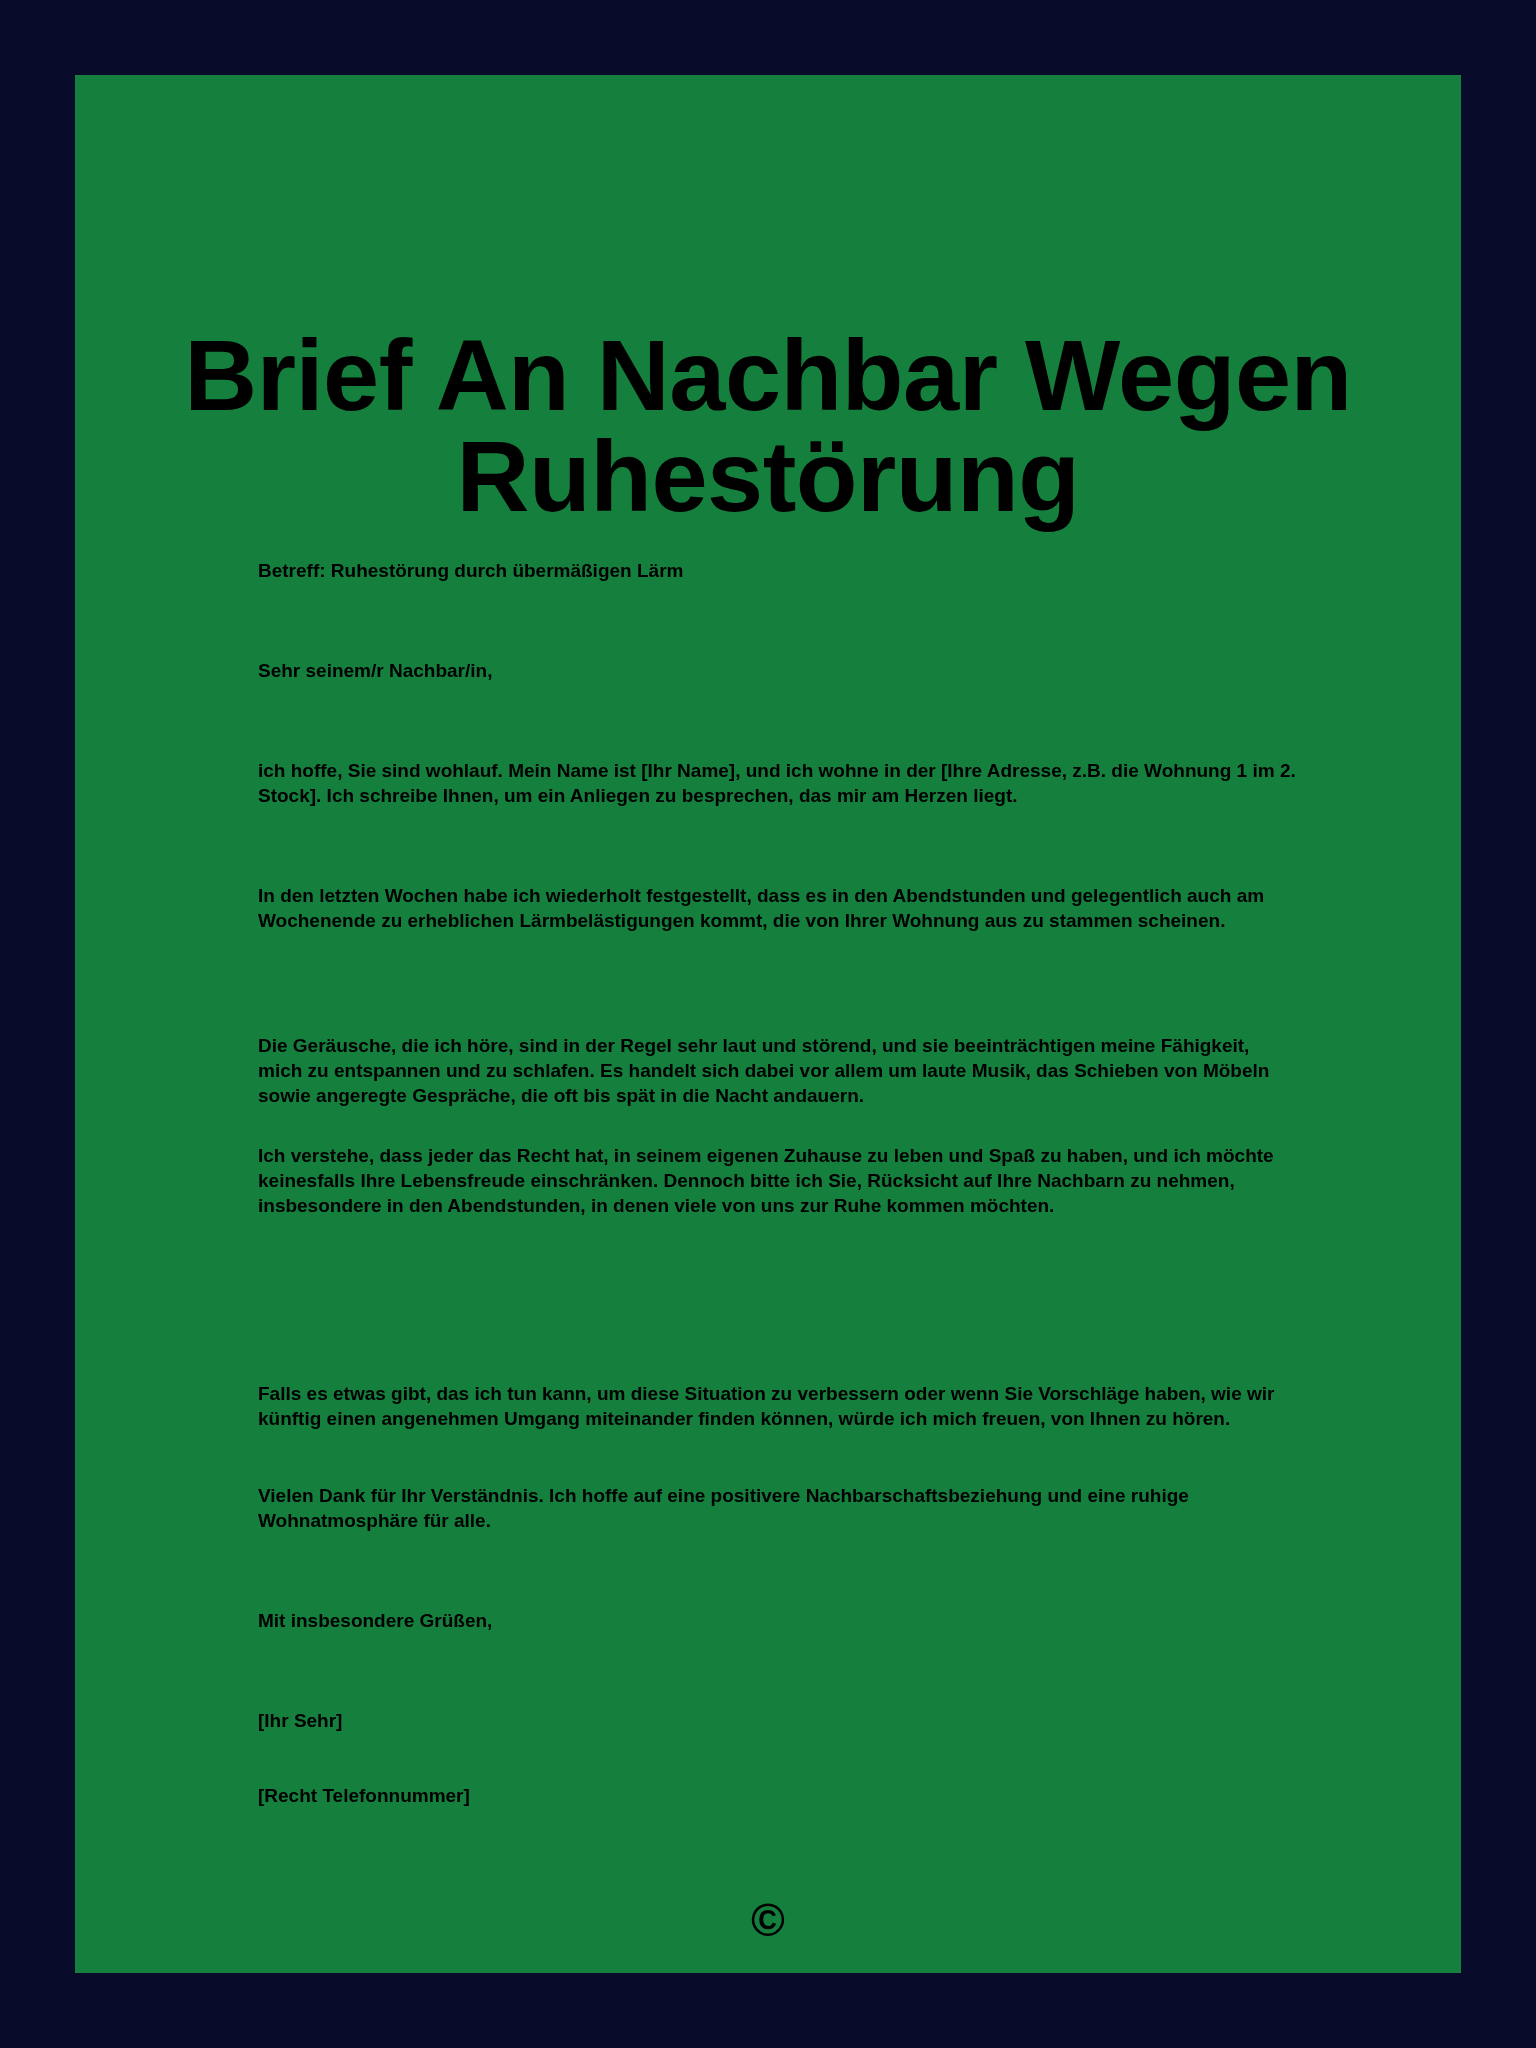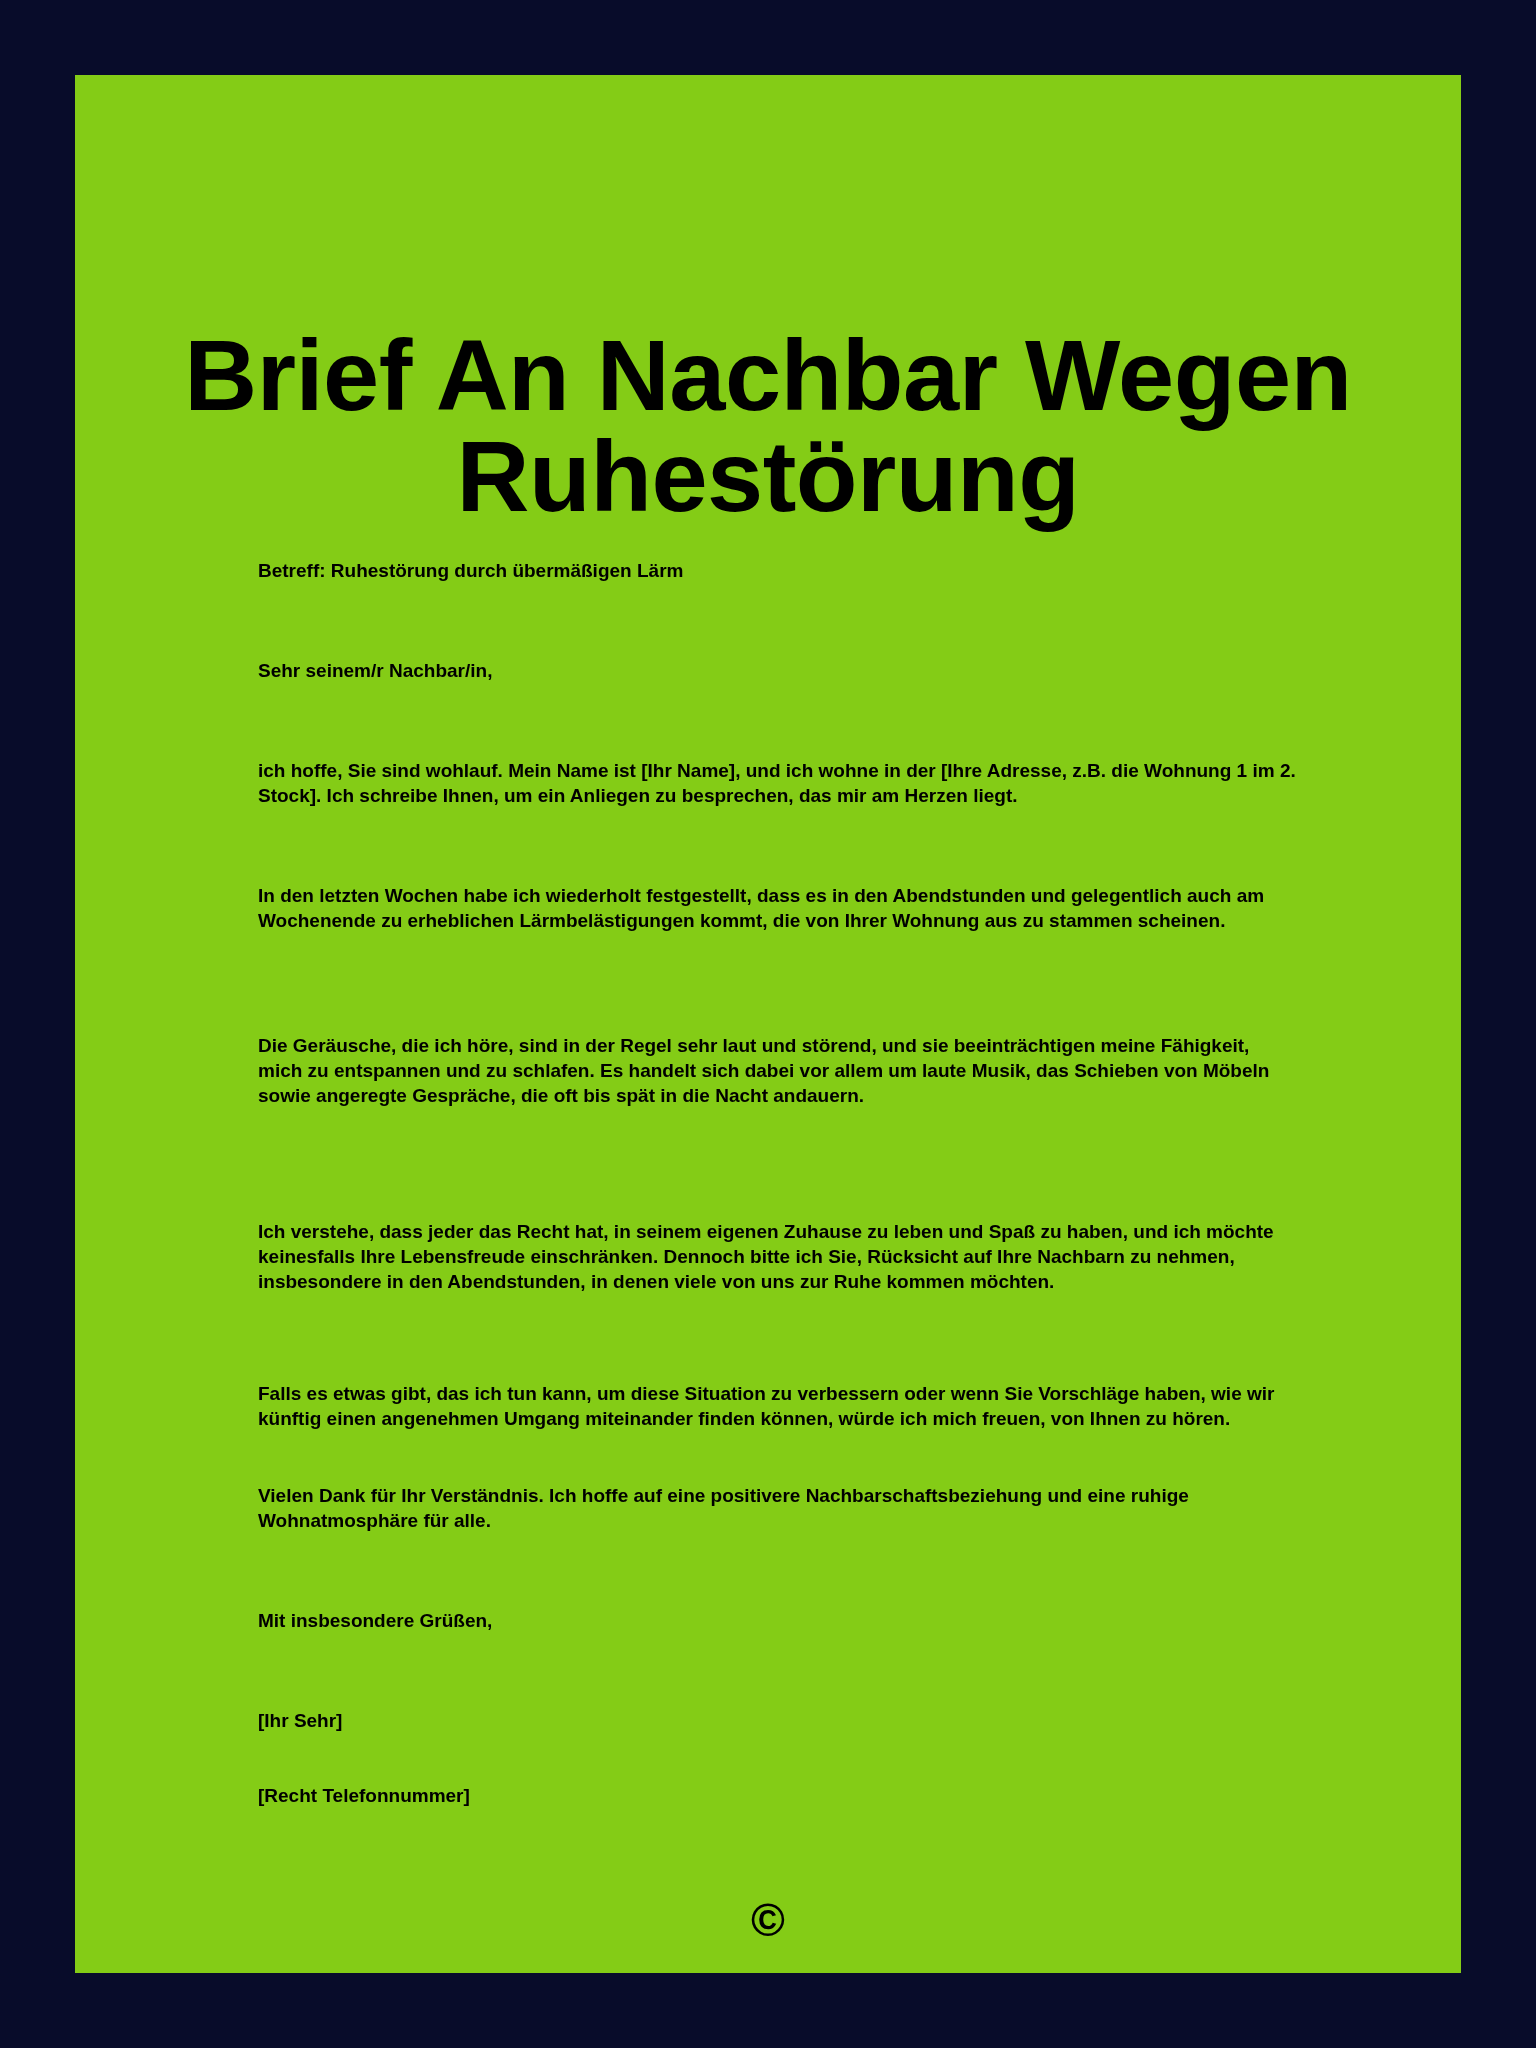--- a/index.html
+++ b/index.html
@@ -7,21 +7,21 @@
     width: 1536px; height: 2048px;
     background: #080c2a;
     position: relative;
     overflow: hidden;
     font-family: "Liberation Sans", sans-serif;
   }
   .page {
     position: absolute;
     left: 75px; top: 75px;
     width: 1386px; height: 1898px;
-    background: #84cc16;
+    background: #15803d;
   }
   .title {
     position: absolute;
     left: 0; right: 0; top: 250px;
     margin: 0;
     text-align: center;
     font-family: "Liberation Sans", sans-serif;
     font-weight: bold;
     font-size: 101px;
     line-height: 101px;
@@ -54,21 +54,21 @@
 
 <div class="page">
   <h1 class="title">Brief An Nachbar Wegen Ruhestörung</h1>
 
   <div class="body">
     <p class="p" style="top:475px">Betreff: Ruhestörung durch übermäßigen Lärm</p>
     <p class="p" style="top:575px">Sehr seinem/r Nachbar/in,</p>
     <p class="p" style="top:675px">ich hoffe, Sie sind wohlauf. Mein Name ist [Ihr Name], und ich wohne in der [Ihre Adresse, z.B. die Wohnung 1 im 2. Stock]. Ich schreibe Ihnen, um ein Anliegen zu besprechen, das mir am Herzen liegt.</p>
     <p class="p" style="top:800px">In den letzten Wochen habe ich wiederholt festgestellt, dass es in den Abendstunden und gelegentlich auch am Wochenende zu erheblichen Lärmbelästigungen kommt, die von Ihrer Wohnung aus zu stammen scheinen.</p>
     <p class="p" style="top:950px">Die Geräusche, die ich höre, sind in der Regel sehr laut und störend, und sie beeinträchtigen meine Fähigkeit, mich zu entspannen und zu schlafen. Es handelt sich dabei vor allem um laute Musik, das Schieben von Möbeln sowie angeregte Gespräche, die oft bis spät in die Nacht andauern.</p>
-    <p class="p" style="top:1136px">Ich verstehe, dass jeder das Recht hat, in seinem eigenen Zuhause zu leben und Spaß zu haben, und ich möchte keinesfalls Ihre Lebensfreude einschränken. Dennoch bitte ich Sie, Rücksicht auf Ihre Nachbarn zu nehmen, insbesondere in den Abendstunden, in denen viele von uns zur Ruhe kommen möchten.</p>
+    <p class="p" style="top:1060px">Ich verstehe, dass jeder das Recht hat, in seinem eigenen Zuhause zu leben und Spaß zu haben, und ich möchte keinesfalls Ihre Lebensfreude einschränken. Dennoch bitte ich Sie, Rücksicht auf Ihre Nachbarn zu nehmen, insbesondere in den Abendstunden, in denen viele von uns zur Ruhe kommen möchten.</p>
     <p class="p" style="top:1298px">Falls es etwas gibt, das ich tun kann, um diese Situation zu verbessern oder wenn Sie Vorschläge haben, wie wir künftig einen angenehmen Umgang miteinander finden können, würde ich mich freuen, von Ihnen zu hören.</p>
     <p class="p" style="top:1400px">Vielen Dank für Ihr Verständnis. Ich hoffe auf eine positivere Nachbarschaftsbeziehung und eine ruhige Wohnatmosphäre für alle.</p>
     <p class="p" style="top:1525px">Mit insbesondere Grüßen,</p>
     <p class="p" style="top:1625px">[Ihr Sehr]</p>
     <p class="p" style="top:1700px">[Recht Telefonnummer]</p>
   </div>
 
   <div class="copyright">©</div>
 </div>
 

